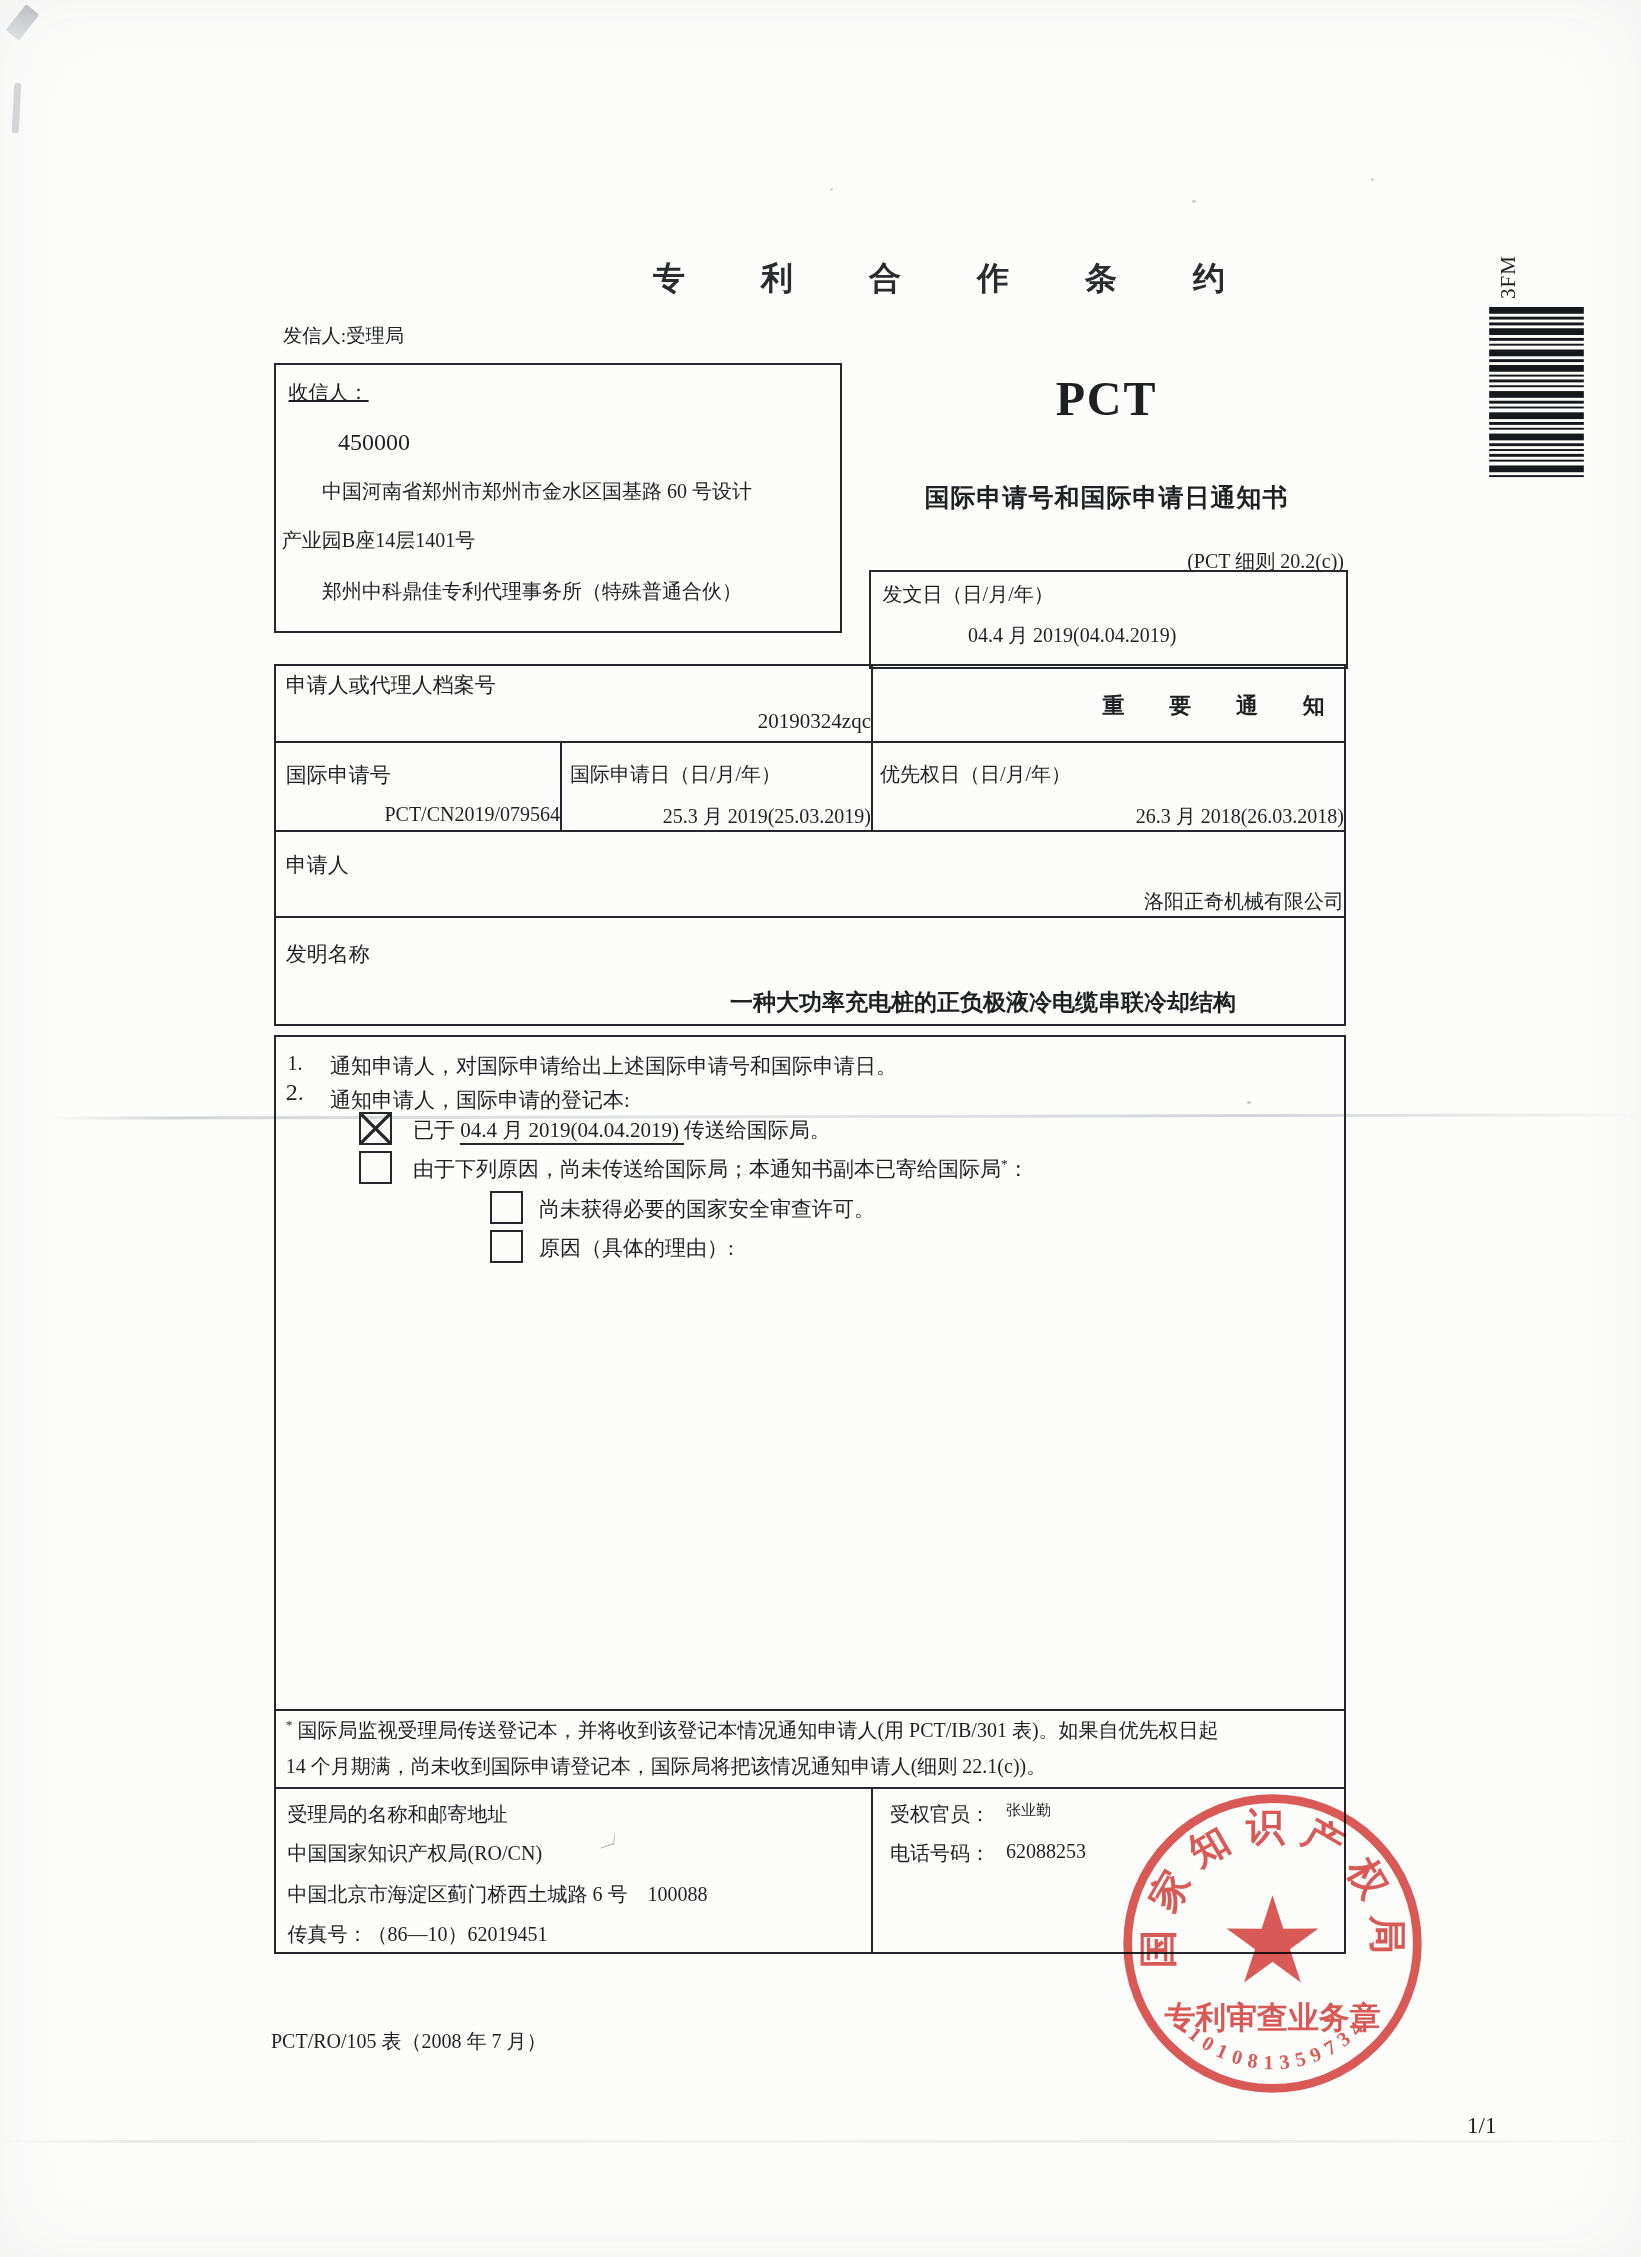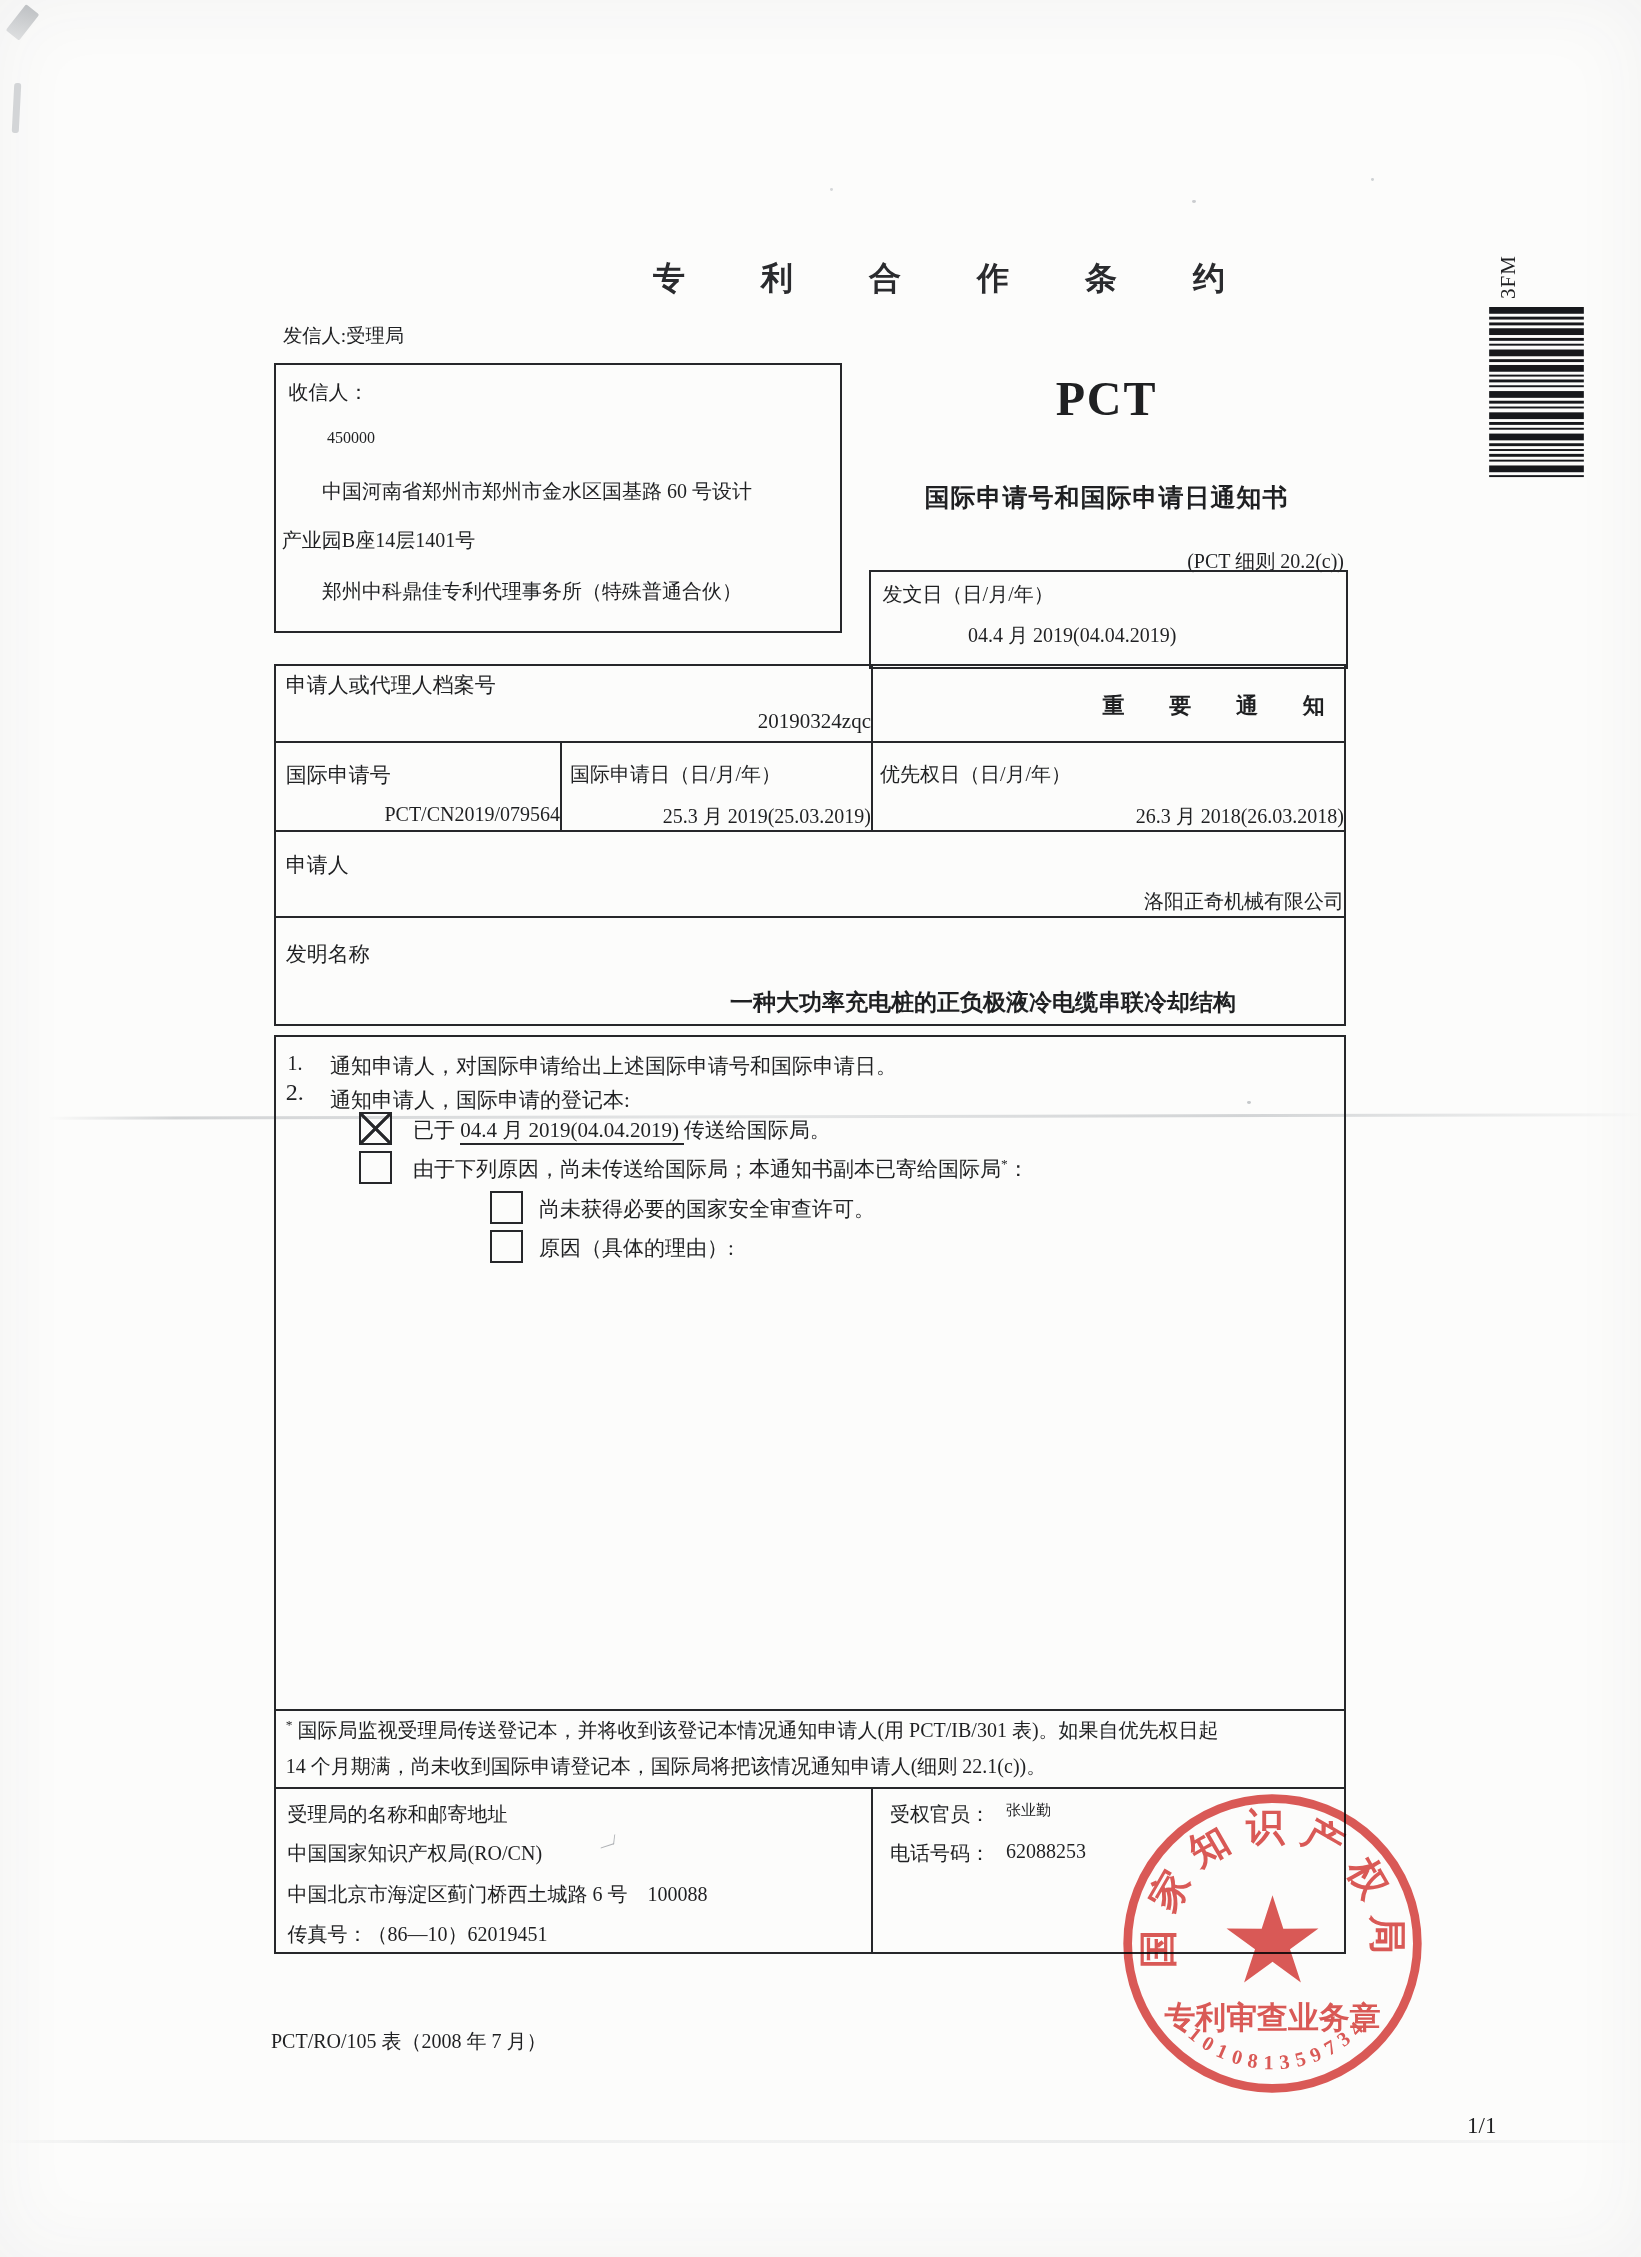--- a/index.html
+++ b/index.html
@@ -43,22 +43,22 @@
   <div class="speck" style="left:1247px;top:1101px;width:3.9px;height:2.9px;opacity:.5;"></div>
   <div class="crease" style="left:48px;top:1115px;width:1593px;transform:rotate(-0.12deg);opacity:.75;"></div>
   <div class="crease" style="left:0px;top:2140px;width:1641px;opacity:.35;"></div>
   <div class="scribble" style="left:601px;top:1837px;"></div>
 
   <div class="abs doc-title songti" style="left:653px;top:257px;">专 利 合 作 条 约</div>
 
   <div class="abs songti" style="left:283px;top:322px;font-size:19.3px;">发信人:受理局</div>
 
   <div class="box" style="left:274px;top:363px;width:564px;height:266px;">
-    <div class="abs songti" style="left:12.6px;top:13.5px;font-size:20px;">收信人：</div>
-    <div class="abs songti" style="left:51px;top:64px;font-size:16px;">450000</div>
+    <div class="abs songti" style="left:12.6px;top:13.5px;font-size:20px;text-decoration:underline;">收信人：</div>
+    <div class="abs songti" style="left:62px;top:64px;font-size:24px;">450000</div>
     <div class="abs songti" style="left:46px;top:113px;font-size:20px;">中国河南省郑州市郑州市金水区国基路 60 号设计</div>
     <div class="abs songti" style="left:5.8px;top:162px;font-size:20px;">产业园B座14层1401号</div>
     <div class="abs songti" style="left:46px;top:213px;font-size:20px;">郑州中科鼎佳专利代理事务所（特殊普通合伙）</div>
   </div>
 
   <div class="abs pct-logo songti" style="left:869px;top:371px;width:475px;">PCT</div>
   <div class="abs notice-title heiti" style="left:869px;top:481px;width:475px;">国际申请号和国际申请日通知书</div>
   <div class="abs songti center" style="left:869px;top:548px;width:475px;font-size:20px;">(PCT 细则 20.2(c))</div>
 
   <div class="box" style="left:869px;top:570px;width:475px;height:95px;">

